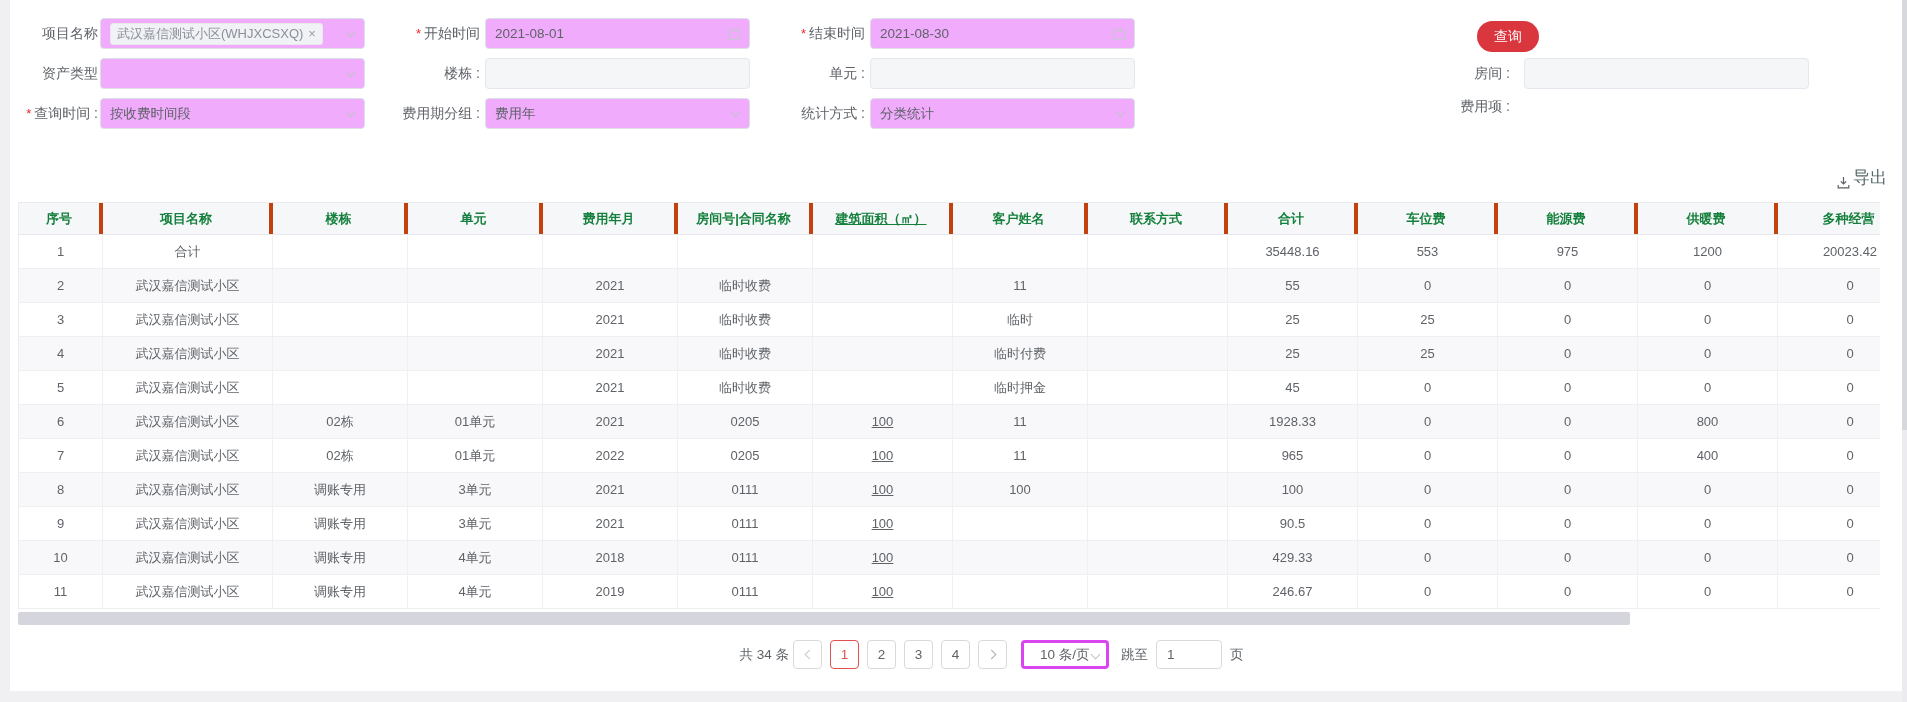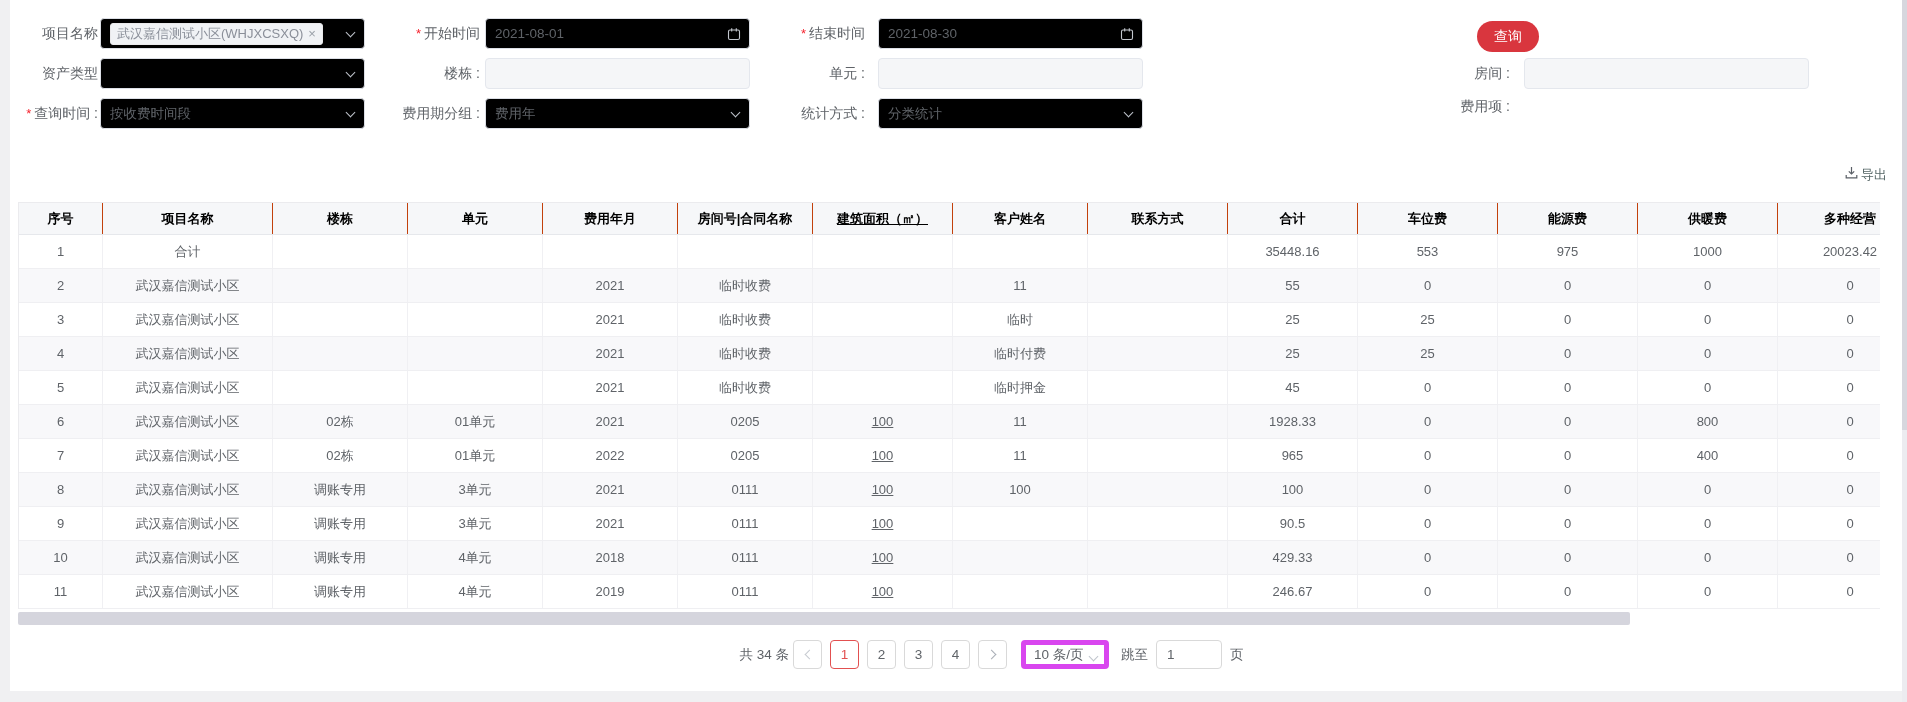--- a/index.html
+++ b/index.html
@@ -11,26 +11,26 @@
     position:relative; overflow:hidden;
   }
   .card { position:absolute; left:10px; top:0; width:1893px; height:691px; background:#fff; overflow:hidden; }
   .vscroll { position:absolute; right:0; top:0; width:5px; height:702px; background:#ececf0; }
   .vscroll .vthumb { position:absolute; top:0; left:0; width:5px; height:430px; background:#d7d7de; }
 
   
   .filter-area { padding-top:18px; }
   .f-row { display:flex; height:40px; align-items:flex-start; position:relative; }
   .f-cell { display:flex; align-items:center; }
-  .c1 { width:367px; } .c2 { width:385px; } .c3 { width:385px;gap:8px; } .c4 { width:742px;gap:9px; }
+  .c1 { width:367px; } .c2 { width:385px; } .c3 { width:385px; } .c4 { width:742px;gap:9px; }
   .lbl { text-align:right; font-size:14px; color:#5f6368; white-space:nowrap; }
   .c1 .lbl { width:88px; } .c2 .lbl { width:103px; } .c3 .lbl { width:103px; } .c4 .lbl { width:363px; }
   .req { color:#f5222d; margin-right:3px; font-size:13px; }
   .ctrl { position:relative; margin-left:5px; width:265px; height:31px; border:1px solid #dcdfe6;
-          border-radius:4px; background:#000000; display:flex; align-items:center; padding:0 24px 0 9px;
+          border-radius:4px; background:#f0abfc; display:flex; align-items:center; padding:0 24px 0 9px;
           font-size:13.5px; color:#5f6368; }
   .c1 .ctrl { margin-left:2px; }
   .c4 .ctrl { width:285px; }
   .ctrl.disabled { background:#f5f6f8; border-color:#e4e7ed; }
   .chev { width:7px; height:7px; border-right:1.4px solid #bfc4cc; border-bottom:1.4px solid #bfc4cc;
           transform:rotate(45deg); display:inline-block; }
   .ctrl .chev { position:absolute; right:10px; top:10px; }
   .ctrl .cal { position:absolute; right:8px; top:8px; }
   .tag { background:#f0f2f5; border:1px solid #e9e9eb; border-radius:3px; height:22px; display:flex;
          align-items:center; padding:0 6px; font-size:13px; color:#8a8f99; max-width:240px; white-space:nowrap; }
@@ -39,30 +39,30 @@
               color:#5f6368; font-family:inherit; }
   .search-btn { position:absolute; left:1467px; top:3px; width:62px; height:31px; border:none;
                 border-radius:16px; background:#d9363e; color:#fff; font-size:14px; cursor:pointer; }
   .fee-group { display:flex; margin-left:5px; width:285px; height:31px; border:1px solid #dcdfe6;
                border-radius:4px; overflow:hidden; }
   .fee-group input { flex:1; border:none; outline:none; padding:0 8px; font-size:13.5px; color:#5f6368; }
   .fee-clear { width:100px; background:#fafbfc; border-left:1px solid #dcdfe6; display:flex;
                align-items:center; justify-content:center; gap:10px; font-size:13.5px; color:#5f6368; cursor:pointer; }
 
   
-  .export { position:absolute; right:16px; top:166px; display:flex; align-items:flex-start; gap:3px;
-            font-size:13px; color:#566; cursor:pointer; }
+  .export { position:absolute; right:16px; top:166px; display:flex; align-items:flex-end; gap:3px;
+            font-size:17px; color:#566; cursor:pointer; }
 
   
   .table-wrap { position:absolute; left:8px; top:202px; width:1862px; overflow:hidden;
                 border-left:1px solid #ebebee; }
   .thead { display:flex; height:33px; background:#f6f7f9; border-top:1px solid #ebebee;
            border-bottom:1px solid #e6e8ec; }
-  .thead > div { flex:none; font-weight:bold; font-size:13px; color:#000000; text-align:center;
-                 line-height:32px; border-right:1px solid #c2410c; overflow:hidden; white-space:nowrap; }
+  .thead > div { flex:none; font-weight:bold; font-size:13px; color:#15803d; text-align:center;
+                 line-height:32px; border-right:4px solid #c2410c; overflow:hidden; white-space:nowrap; }
   .tr { display:flex; height:34px; border-bottom:1px solid #efeff2; background:#fff; }
   .tr.striped { background:#f8f8fa; }
   .tr > div { flex:none; font-size:13px; color:#5f6368; text-align:center; line-height:33px;
               border-right:1px solid #f0f0f3; overflow:hidden; white-space:nowrap; }
   .thead > div:nth-child(1), .tr > div:nth-child(1) { width:84px; }
   .thead > div:nth-child(2), .tr > div:nth-child(2) { width:170px; }
   .thead > div:nth-child(3), .tr > div:nth-child(3) { width:135px; }
   .thead > div:nth-child(4), .tr > div:nth-child(4) { width:135px; }
   .thead > div:nth-child(5), .tr > div:nth-child(5) { width:135px;text-align:center; }
   .thead > div:nth-child(6), .tr > div:nth-child(6) { width:135px; }
@@ -84,22 +84,22 @@
            justify-content:center; padding-left:70px; font-size:13.5px; color:#5f6368; }
   .pager .total { }
   .pg-btn { min-width:29px; height:29px; border:1px solid #d9d9d9; border-radius:4px; background:#fff;
             display:flex; align-items:center; justify-content:center; margin:0 4px; font-size:13.5px;
             color:#5f6368; cursor:pointer; }
   .pg-btn.active { border-color:#e25050; color:#e25050; }
   .pg-chev { width:7px; height:7px; border-right:1.4px solid #a9aeb6; border-bottom:1.4px solid #a9aeb6;
              display:inline-block; }
   .pg-chev.left  { transform:rotate(135deg); margin-left:3px; border-color:#c6cad0; }
   .pg-chev.right { transform:rotate(-45deg); margin-right:3px; }
-  .size-select { position:relative; width:88px; height:29px; border:5px solid #d946ef; border-radius:4px;
-                 margin:0 12px 0 10px; display:flex; align-items:center; padding-left:8px; cursor:pointer; }
+  .size-select { position:relative; width:88px; height:29px; border:3px solid #d946ef; border-radius:4px;
+                 margin:0 12px 0 10px; display:flex; align-items:center; padding-left:16px; cursor:pointer; }
   .size-select .chev { position:absolute; right:7px; top:8px; }
   .jump-input { width:66px; height:29px; border:1px solid #d9d9d9; border-radius:4px; margin:0 8px;
                 padding-left:10px; font-size:13.5px; color:#5f6368; outline:none; font-family:inherit; }
   svg { display:block; }
 </style>
 </head>
 <body>
 
 <div class="card">
 
@@ -229,21 +229,21 @@
           <div></div>
           <div></div>
           <div></div>
           <div></div>
           <div></div>
           <div></div>
           <div></div>
           <div>35448.16</div>
           <div>553</div>
           <div>975</div>
-          <div>1000</div>
+          <div>1200</div>
           <div>20023.42</div>
         </div>
         <div class="tr striped">
           <div>2</div>
           <div>武汉嘉信测试小区</div>
           <div></div>
           <div></div>
           <div>2021</div>
           <div>临时收费</div>
           <div></div>

